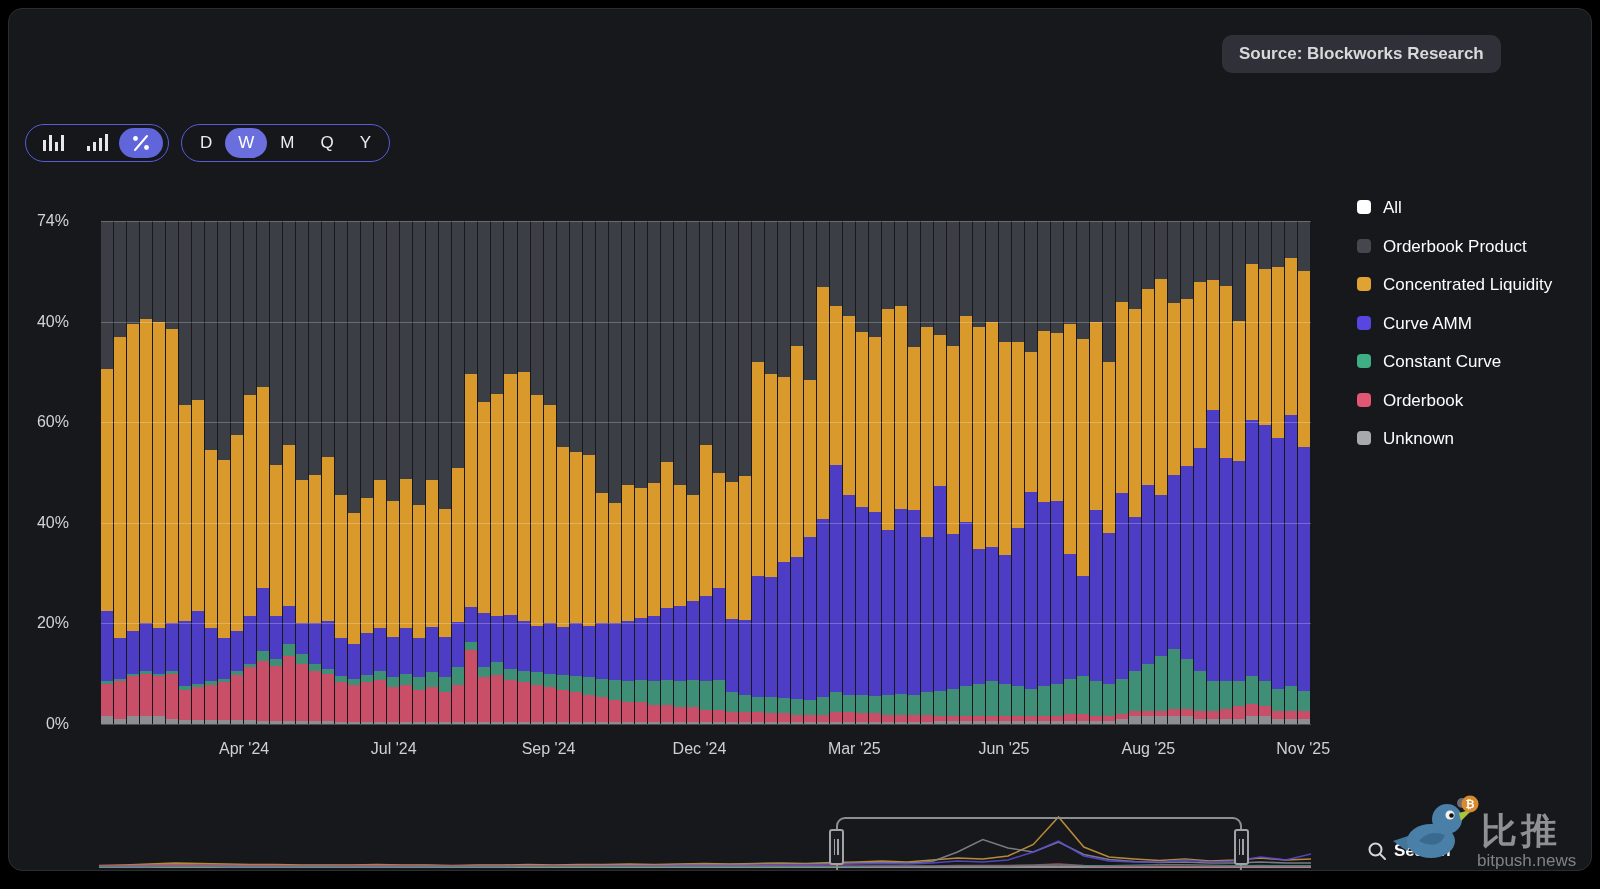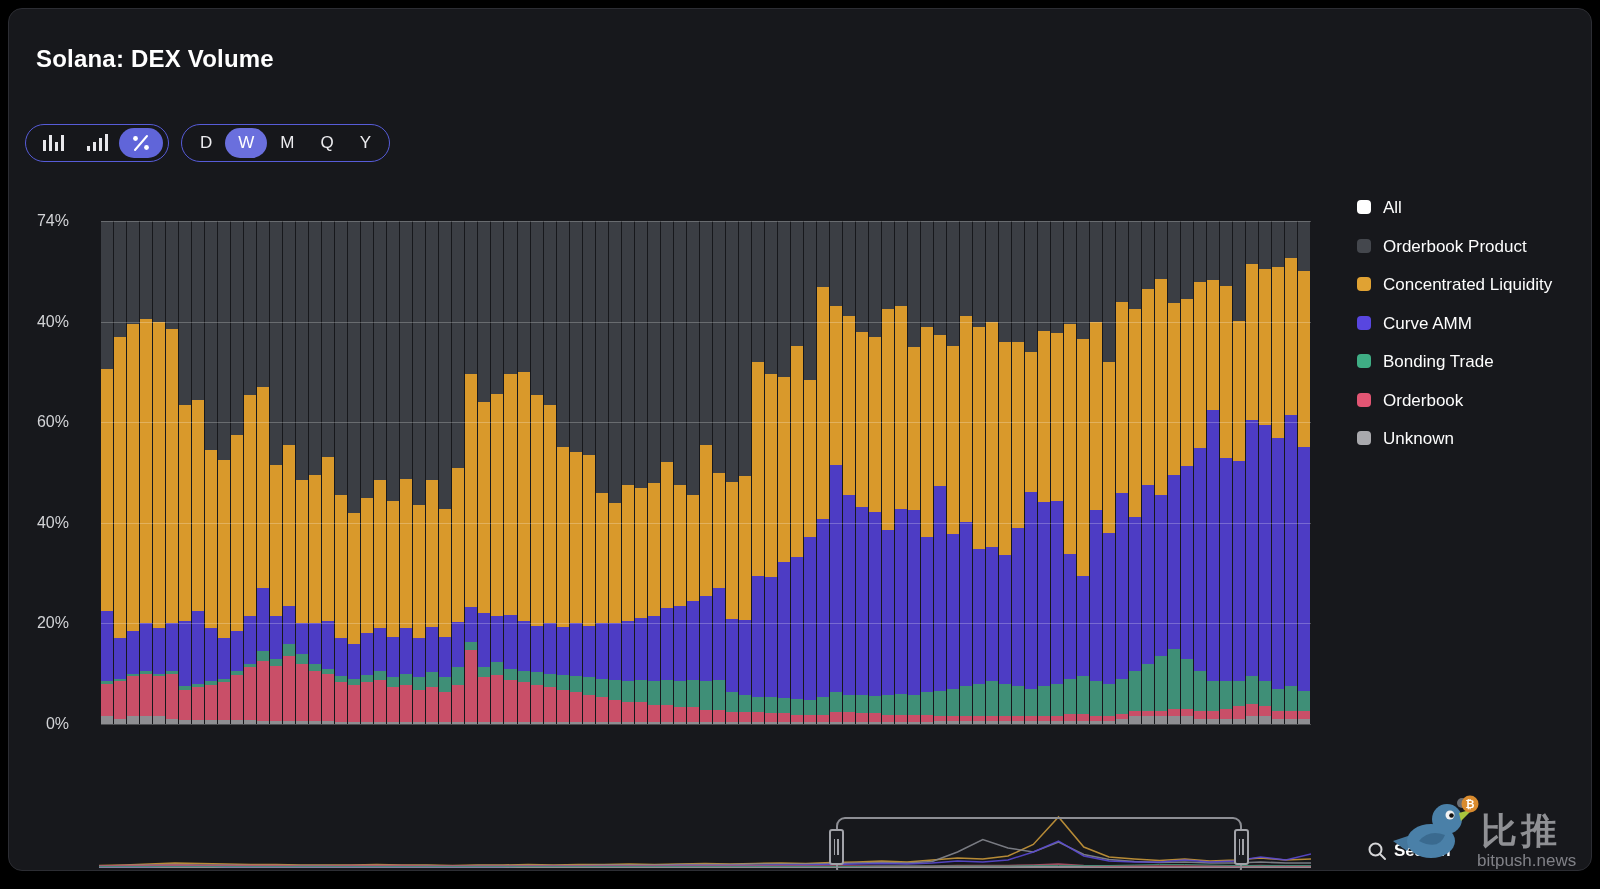--- a/index.html
+++ b/index.html
@@ -55,21 +55,23 @@
   .search-wrap { position:absolute; left:0px; top:46px; display:flex; align-items:center; gap:7px; color:#fff; font-size:17px; font-weight:700; }
   .brand-cn { position:absolute; left:114px; top:12px; font-size:36px; font-weight:700; color:#8f9094; letter-spacing:4px; }
   .brand-domain { position:absolute; left:110px; top:56px; font-size:17px; color:#808187; }
   #bird { position:absolute; left:22px; top:0px; }
 </style>
 </head>
 <body>
 
 <div id="panel">
 
-  <div class="title">Solana: DEX Volume</div>
+  <div class="source-badge">
+    <span>Source: Blockworks Research</span>
+  </div>
 
   <div class="controls">
     <div class="pill-group">
       <div class="icon-btn">
         <svg width="24" height="20" viewBox="0 0 24 20">
           <rect x="2" y="7" width="3" height="11" fill="#e8e8ec"></rect>
           <rect x="8" y="2" width="3" height="16" fill="#e8e8ec"></rect>
           <rect x="14" y="9" width="3" height="9" fill="#e8e8ec"></rect>
           <rect x="20" y="2" width="3" height="16" fill="#e8e8ec"></rect>
         </svg>
@@ -851,41 +853,51 @@
     <div id="gridlines">
         <div class="gridline" style="top: 503px;"></div>
         <div class="gridline" style="top: 402.4px;"></div>
         <div class="gridline" style="top: 301.8px;"></div>
         <div class="gridline" style="top: 201.2px;"></div>
         <div class="gridline" style="top: 100.6px;"></div>
         <div class="gridline" style="top: 0px;"></div>
       </div>
   </div>
   <div id="y-axis"></div>
+  <div id="x-axis">
+      <div class="x-label" style="left: 11.828%;">Apr '24</div>
+      <div class="x-label" style="left: 24.1935%;">Jul '24</div>
+      <div class="x-label" style="left: 36.9892%;">Sep '24</div>
+      <div class="x-label" style="left: 49.4624%;">Dec '24</div>
+      <div class="x-label" style="left: 62.2581%;">Mar '25</div>
+      <div class="x-label" style="left: 74.6237%;">Jun '25</div>
+      <div class="x-label" style="left: 86.5591%;">Aug '25</div>
+      <div class="x-label" style="left: 99.3548%;">Nov '25</div>
+    </div>
 
   <div id="legend">
       <div class="legend-item">
         <span class="swatch" style="background: rgb(255, 255, 255);"></span>
         <span class="legend-text">All</span>
       </div>
       <div class="legend-item">
         <span class="swatch" style="background: rgb(68, 71, 77);"></span>
         <span class="legend-text">Orderbook Product</span>
       </div>
       <div class="legend-item">
         <span class="swatch" style="background: rgb(224, 162, 51);"></span>
         <span class="legend-text">Concentrated Liquidity</span>
       </div>
       <div class="legend-item">
         <span class="swatch" style="background: rgb(88, 70, 224);"></span>
         <span class="legend-text">Curve AMM</span>
       </div>
       <div class="legend-item">
         <span class="swatch" style="background: rgb(63, 174, 133);"></span>
-        <span class="legend-text">Bonding Trade</span>
+        <span class="legend-text">Constant Curve</span>
       </div>
       <div class="legend-item">
         <span class="swatch" style="background: rgb(226, 85, 115);"></span>
         <span class="legend-text">Orderbook</span>
       </div>
       <div class="legend-item">
         <span class="swatch" style="background: rgb(169, 169, 173);"></span>
         <span class="legend-text">Unknown</span>
       </div>
     </div>

